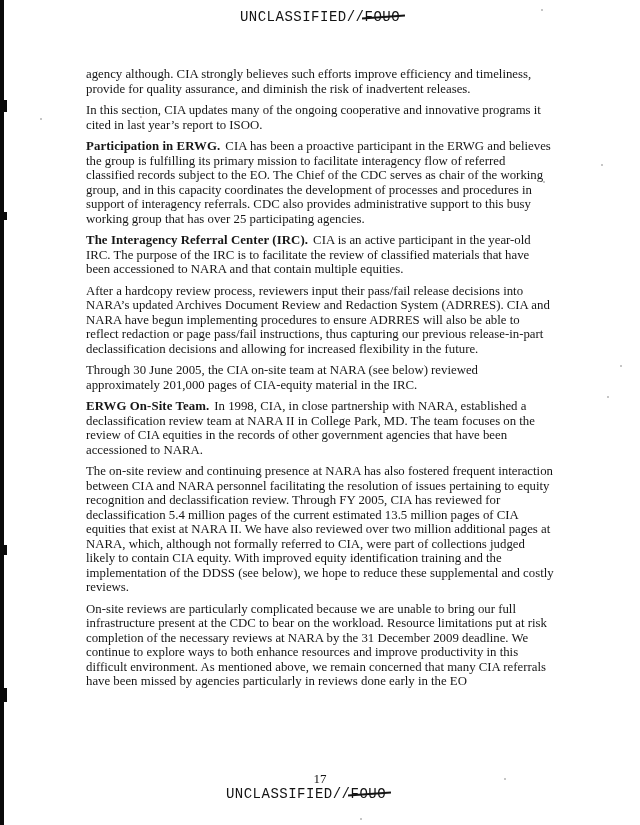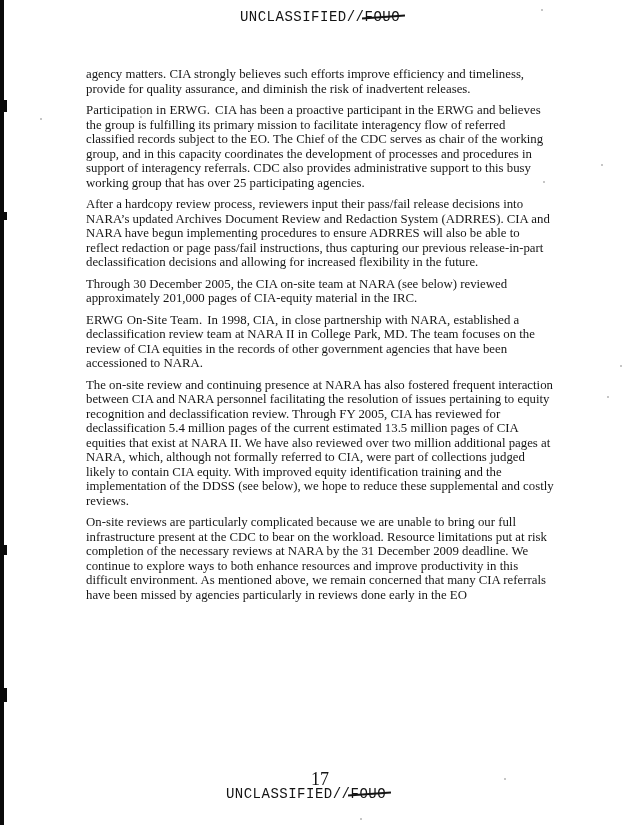--- a/index.html
+++ b/index.html
@@ -55,29 +55,29 @@
     transform:rotate(-4deg);
   }
 
   .doc-body{
     position:absolute;left:86px;top:67px;width:468px;
     font-size:12.8px;
     line-height:14.5px;
     text-align:left;
   }
   .para{margin:0 0 7px 0;}
-  .lead{font-weight:normal;margin-right:5px;letter-spacing:.1px;}
+  .lead{font-weight:bold;margin-right:5px;letter-spacing:.1px;}
   .lead:empty{display:none;margin:0;}
 
   .footer{
     position:absolute;left:0;right:0;top:772px;
     text-align:center;
   }
   .pageno{
-    font-size:18px;
+    font-size:13px;
     line-height:14px;
     color:#141414;
   }
   .banner-bottom{
     margin-top:0;
     transform:translateX(-14px);
   }
 </style>
 </head>
 <body>
@@ -97,24 +97,26 @@
   <div class="speck sp6"></div>
   <div class="speck sp7"></div>
   <div class="speck sp8"></div>
   <div class="speck sp9"></div>
 
   <header class="banner banner-top">
     <span>UNCLASSIFIED//</span><span class="struck">FOUO</span>
   </header>
 
   <main class="doc-body">
-    <p class="para"><span>agency matters.  CIA strongly believes such efforts improve efficiency and timeliness, provide for quality assurance, and diminish the risk of inadvertent releases.</span></p>
+    <p class="para"><span>agency although.  CIA strongly believes such efforts improve efficiency and timeliness, provide for quality assurance, and diminish the risk of inadvertent releases.</span></p>
+    <p class="para"><span>In this section, CIA updates many of the ongoing cooperative and innovative programs it cited in last year’s report to ISOO.</span></p>
     <p class="para"><b class="lead">Participation in ERWG.</b><span>CIA has been a proactive participant in the ERWG and believes the group is fulfilling its primary mission to facilitate interagency flow of referred classified records subject to the EO.  The Chief of the CDC serves as chair of the working group, and in this capacity coordinates the development of processes and procedures in support of interagency referrals.  CDC also provides administrative support to this busy working group that has over 25 participating agencies.</span></p>
+    <p class="para"><b class="lead">The Interagency Referral Center (IRC).</b><span>CIA is an active participant in the year-old IRC.  The purpose of the IRC is to facilitate the review of classified materials that have been accessioned to NARA and that contain multiple equities.</span></p>
     <p class="para"><span>After a hardcopy review process, reviewers input their pass/fail release decisions into NARA’s updated Archives Document Review and Redaction System (ADRRES).  CIA and NARA have begun implementing procedures to ensure ADRRES will also be able to reflect redaction or page pass/fail instructions, thus capturing our previous release-in-part declassification decisions and allowing for increased flexibility in the future.</span></p>
-    <p class="para"><span>Through 30 December 2005, the CIA on-site team at NARA (see below) reviewed approximately 201,000 pages of CIA-equity material in the IRC.</span></p>
+    <p class="para"><span>Through 30 June 2005, the CIA on-site team at NARA (see below) reviewed approximately 201,000 pages of CIA-equity material in the IRC.</span></p>
     <p class="para"><b class="lead">ERWG On-Site Team.</b><span>In 1998, CIA, in close partnership with NARA, established a declassification review team at NARA II in College Park, MD.  The team focuses on the review of CIA equities in the records of other government agencies that have been accessioned to NARA.</span></p>
     <p class="para"><span>The on-site review and continuing presence at NARA has also fostered frequent interaction between CIA and NARA personnel facilitating the resolution of issues pertaining to equity recognition and declassification review.  Through FY 2005, CIA has reviewed for declassification 5.4 million pages of the current estimated 13.5 million pages of CIA equities that exist at NARA II.  We have also reviewed over two million additional pages at NARA, which, although not formally referred to CIA, were part of collections judged likely to contain CIA equity.  With improved equity identification training and the implementation of the DDSS (see below), we hope to reduce these supplemental and costly reviews.</span></p>
     <p class="para"><span>On-site reviews are particularly complicated because we are unable to bring our full infrastructure present at the CDC to bear on the workload.  Resource limitations put at risk completion of the necessary reviews at NARA by the 31 December 2009 deadline.  We continue to explore ways to both enhance resources and improve productivity in this difficult environment.  As mentioned above, we remain concerned that many CIA referrals have been missed by agencies particularly in reviews done early in the EO</span></p>
   </main>
 
   <footer class="footer">
     <div class="pageno">17</div>
     <div class="banner banner-bottom">
       <span>UNCLASSIFIED//</span><span class="struck">FOUO</span>
     </div>

